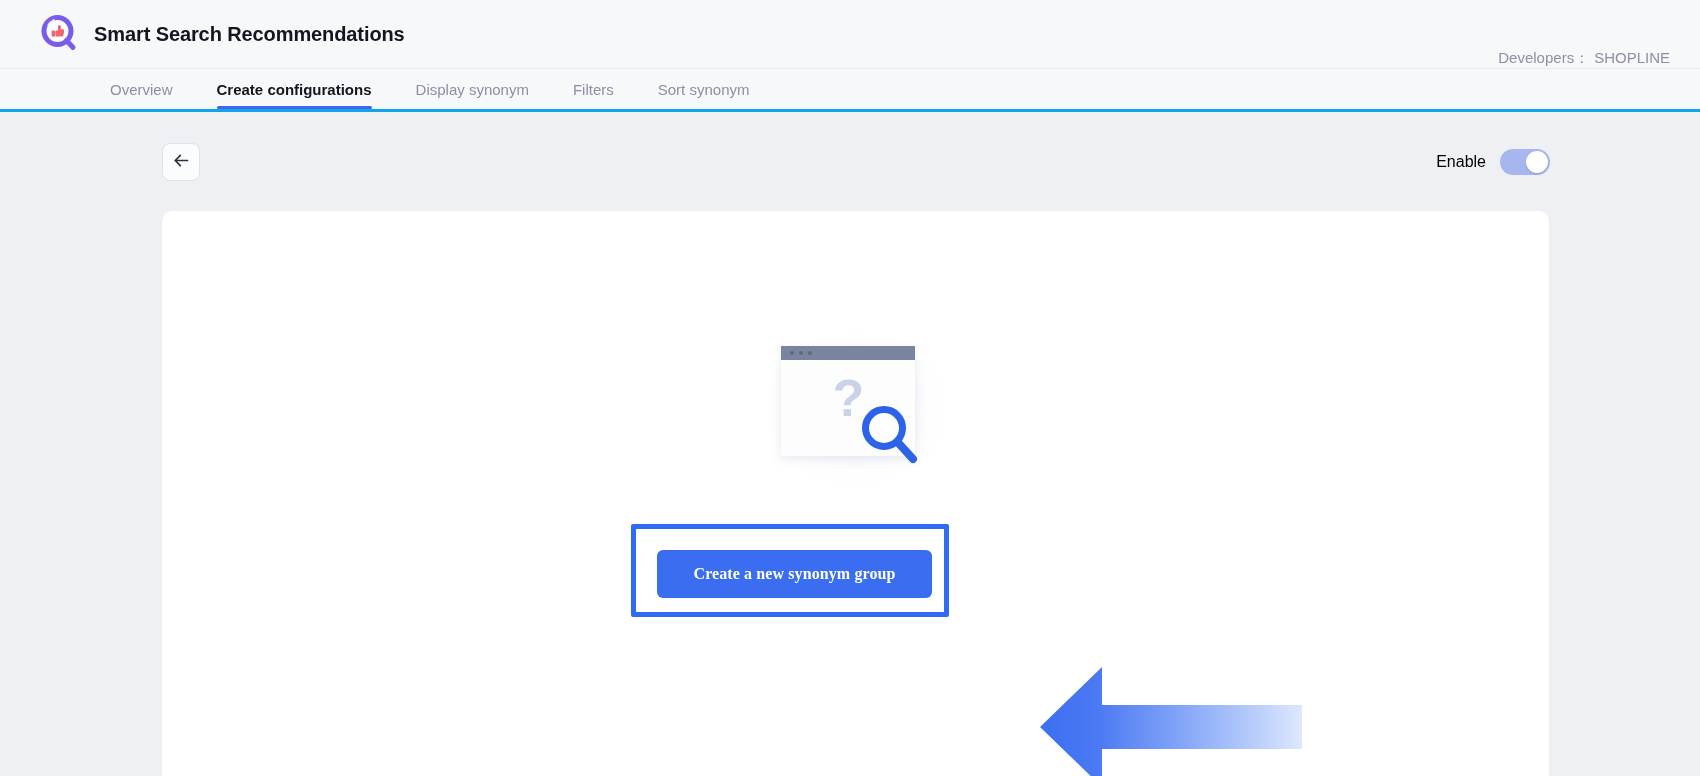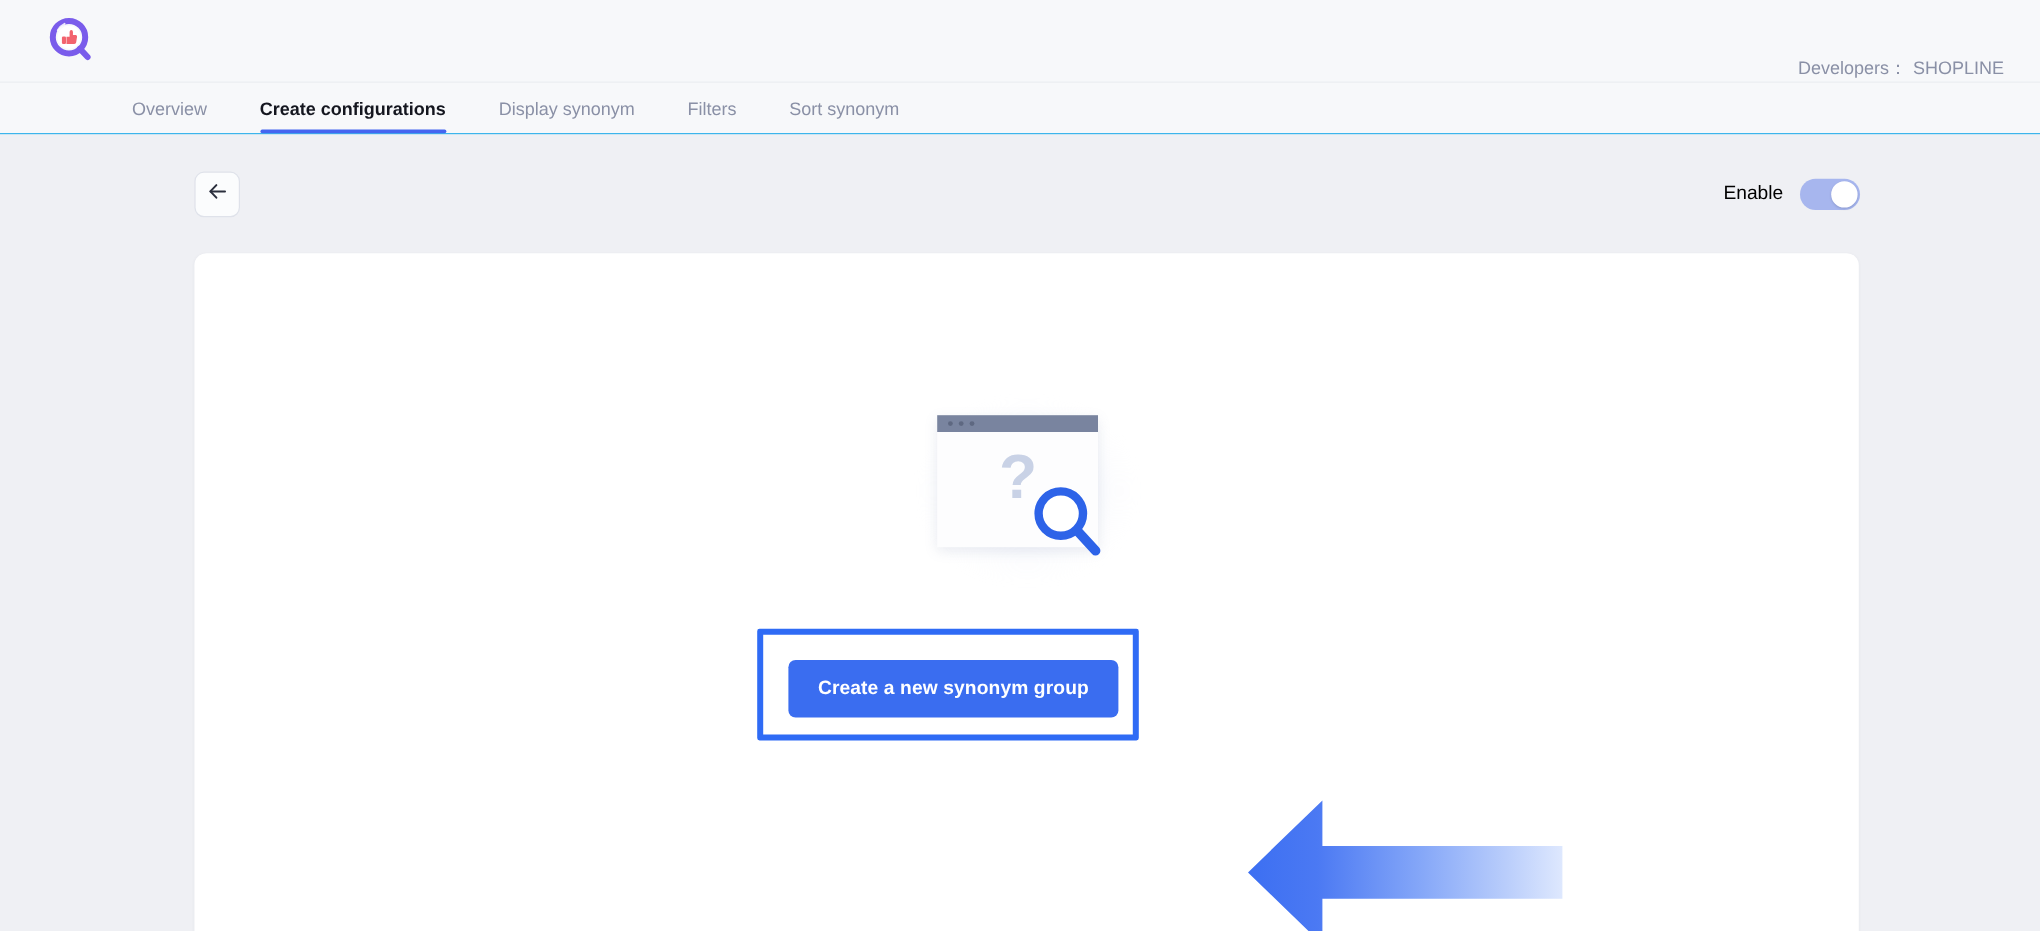--- a/index.html
+++ b/index.html
@@ -61,21 +61,21 @@
   }
   .header-right .dev-value { color: #8A90A6; margin-top: 48px; }
 
   
   .nav-bar {
     position: absolute;
     top: 69px; left: 0;
     width: 1700px;
     height: 43px;
     background: #F7F8FA;
-    border-bottom: 1px solid #0ea5e9;
+    border-bottom: 3px solid #0ea5e9;
     display: flex;
     align-items: flex-end;
     padding-left: 110px;
   }
 
   .nav-tab {
     position: relative;
     font-size: 15px;
     color: #8A90A6;
     padding: 0 0 11px 0;
@@ -261,21 +261,21 @@
     left: 21px;
     top: 21px;
     width: 275px;
     height: 48px;
     background: #3A6DF0;
     border: none;
     border-radius: 6px;
     color: #FFFFFF;
     font-size: 16px;
     font-weight: bold;
-    font-family: Liberation Sans, sans-serif;
+    font-family: Liberation Serif, serif;
     cursor: pointer;
     letter-spacing: 0.1px;
   }
 
   
   .arrow-annotation {
     position: absolute;
     left: 1040px;
     top: 553px;
     width: 268px;
@@ -293,20 +293,21 @@
     <div class="brand-logo" data-interactable="false">
       <svg width="40" height="40" viewBox="0 0 40 40" xmlns="http://www.w3.org/2000/svg">
         <circle cx="17.5" cy="17" r="13.5" fill="none" stroke="#7A5CEB" stroke-width="5"></circle>
         <line x1="26.5" y1="26.5" x2="33" y2="33.5" stroke="#7A5CEB" stroke-width="5" stroke-linecap="round"></line>
         <circle cx="17.5" cy="17" r="9.6" fill="#FFFFFF"></circle>
         <path d="M15.4 22.6 L15.4 16.6 L18.0 16.6 L18.0 12.6 Q18.0 10.9 19.4 10.9 Q20.8 10.9 20.8 12.6 L20.8 15.2 L23.0 15.2 Q24.4 15.2 24.2 16.7 L23.5 21.3 Q23.3 22.6 21.9 22.6 Z" fill="#F2636E"></path>
         <rect x="11.6" y="16.4" width="3.4" height="6.3" rx="1.1" fill="#F2636E"></rect>
         <path d="M8.2 11.2 Q10.2 7.6 13.8 5.9" fill="none" stroke="#FFFFFF" stroke-width="1.7" stroke-linecap="round" opacity="0.85"></path>
       </svg>
     </div>
+    <div class="brand-title" data-interactable="false">Smart Search Recommendations</div>
   </div>
   <div class="header-right" data-interactable="false">
     <span data-interactable="false">Developers：</span>
     <span class="dev-value" data-interactable="false">SHOPLINE</span>
   </div>
 </div>
 
 <div class="nav-bar" data-interactable="false">
   <div class="nav-tab" data-interactable="true">Overview</div>
   <div class="nav-tab active" data-interactable="true">Create configurations</div>

